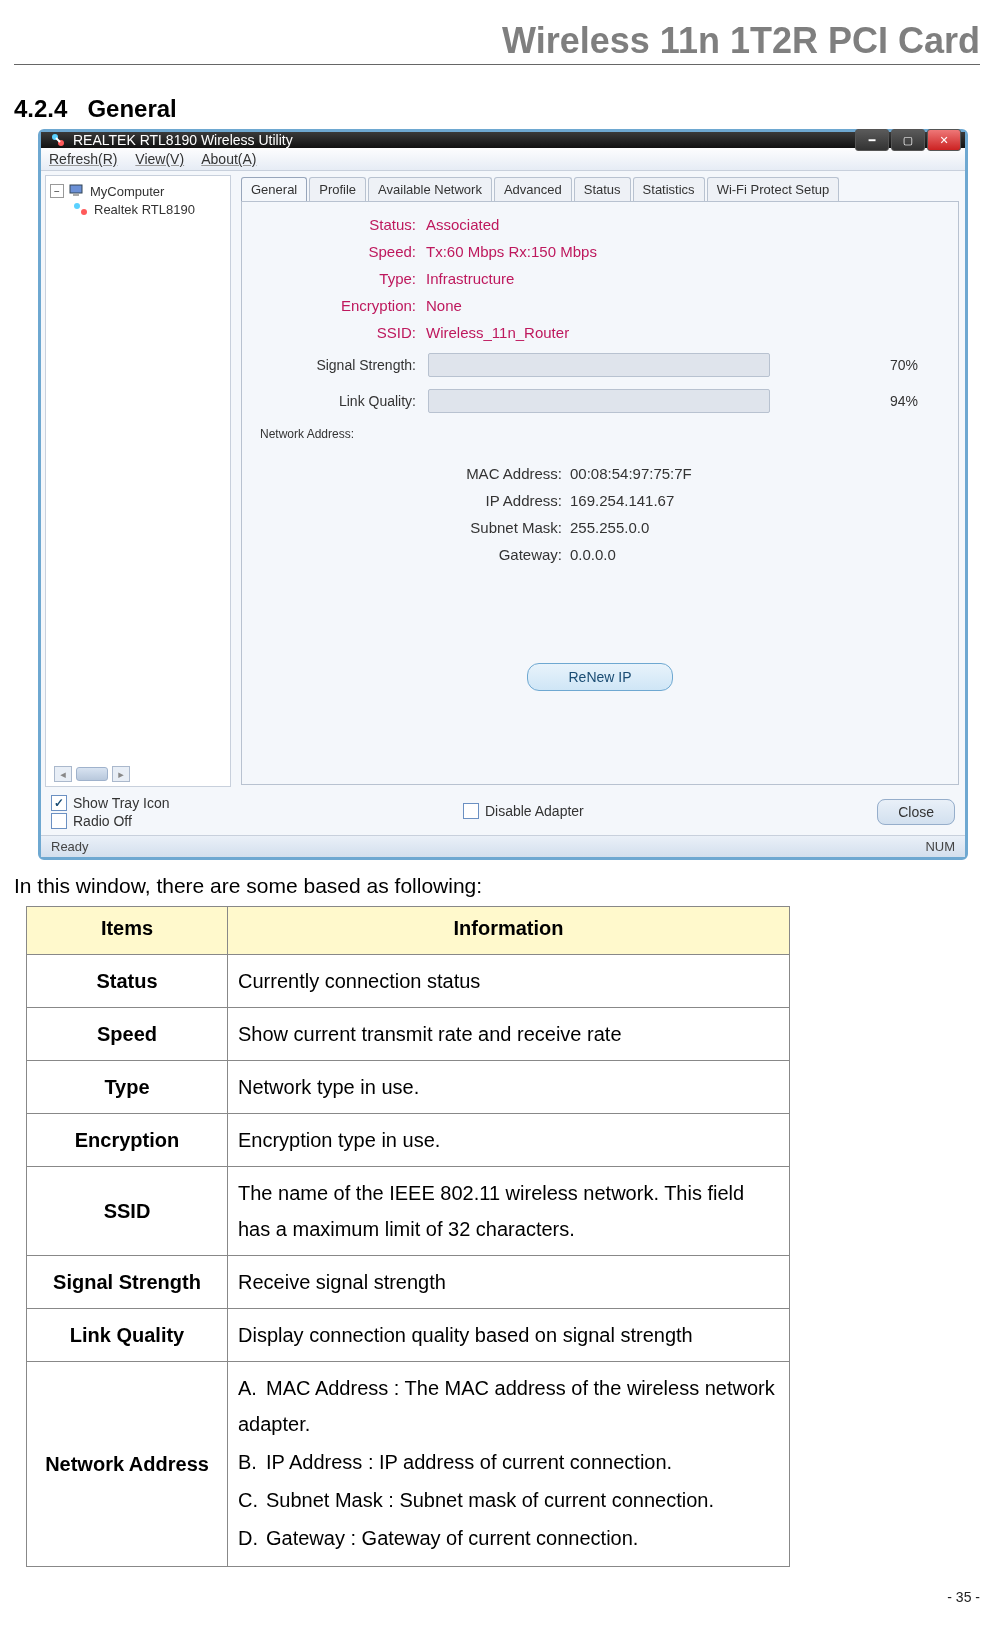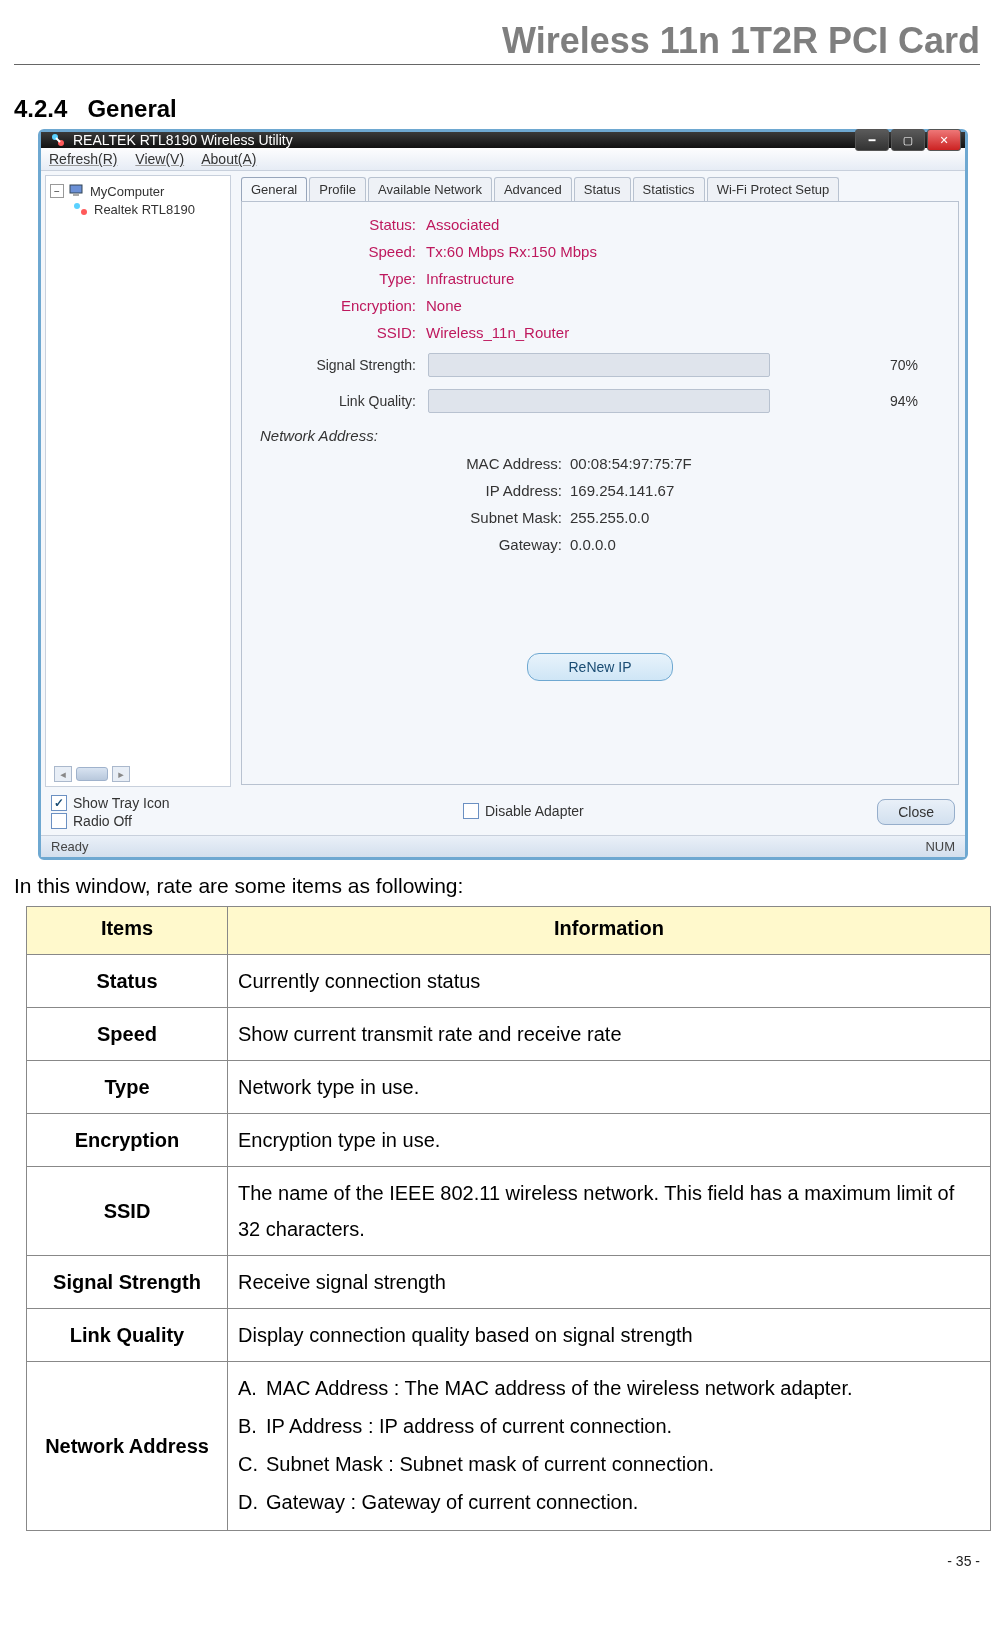--- a/index.html
+++ b/index.html
@@ -29,37 +29,37 @@
   .tab { padding:4px 9px; font-size:13px; border:1px solid #b8c2d0; border-bottom:none; background:#eef1f6; border-top-left-radius:3px; border-top-right-radius:3px; margin-right:2px; color:#333;}
   .tab.active { background:#f4f7fb; font-weight:400; border-color:#98a6bb; }
   .tabbody { flex:1; border:1px solid #b8c2d0; margin:0 6px 6px 6px; padding:14px 18px 8px 18px; background:#f4f7fb; border-top-left-radius:0;}
   .kv { display:grid; grid-template-columns: 160px 1fr; row-gap:10px; column-gap:6px; font-size:15px; color:#be185d;}
   .kv .k { text-align:right; padding-right:4px; }
   .bar-row { display:grid; grid-template-columns: 160px 1fr 50px; align-items:center; gap:8px; margin-top:12px;}
   .bar-row .k { text-align:right; padding-right:4px;}
   .bar-outer { height:22px; background:#dfe4ec; border:1px solid #b8c2d0; position:relative; border-radius:2px; overflow:hidden; width:340px;}
   .bar-inner { height:100%; background: linear-gradient(#6bd65a,#2aa51e); }
   .na-sec { margin-top:14px;}
-  .na-title { font-size:15px; margin-bottom:11px;font-style:italic;}
+  .na-title { font-size:12px; margin-bottom:24px;}
   .na-kv { display:grid; grid-template-columns: 220px 1fr; row-gap:10px; margin-left:90px; font-size:15px;}
   .na-kv .k { text-align:right; padding-right:8px;}
   .renew-wrap { text-align:center; margin-top:100px; }
   .renew { display:inline-block; padding:5px 40px; border:1px solid #6ea8d1; border-radius:12px; background:linear-gradient(#e8f3fb,#cfe6f6); color:#1a4c73; font-size:14px;}
   .tree-scroll { position:absolute; bottom:4px; left:8px; display:flex; align-items:center; gap:4px; font-size:11px; color:#888;}
   .tree-scroll .thumb { width:30px; height:12px; background: linear-gradient(#d8e3f1,#b8c8dc); border:1px solid #9fb2cc; border-radius:3px;}
   .tree-scroll .arrow { width:16px; height:14px; border:1px solid #aab8cc; background:#e8eef6; display:inline-flex; align-items:center; justify-content:center;}
   .opts { display:flex; align-items:center; justify-content:space-between; padding:4px 10px 6px 10px; background:#f4f7fb;}
   .opts-left { display:flex; flex-direction:column; gap:2px;}
   .opts-mid { flex:1; text-align:center;}
   .chk { display:inline-flex; align-items:center; gap:6px; font-size:14px;}
   .box { width:14px; height:14px; border:1px solid #6b90c2; background:#fff; display:inline-flex; align-items:center; justify-content:center; color:#1a4c73; font-size:12px; font-weight:bold;}
   .closebtn { padding:4px 20px; border:1px solid #96aecb; background:linear-gradient(#e9f0f8,#d2e0ef); border-radius:8px; font-size:14px;}
   .statusbar { background: linear-gradient(#eaf0f8,#d3dfed); border-top:1px solid #c8d0dc; padding:3px 10px; display:flex; justify-content:space-between; font-size:13px; color:#444;}
   .body-text { font-size:21px; margin: 14px 0 8px 0; }
-  table.info { border-collapse: collapse; width: 965px; margin: 2px 0 0 12px; font-size:20px; }
+  table.info { border-collapse: collapse; width: 764px; margin: 2px 0 0 12px; font-size:20px; }
   table.info td, table.info th { border:1px solid #888; padding: 8px 10px; vertical-align:top; }
   table.info th { background:#fff9cc; text-align:center; font-weight:bold; padding-top:10px; padding-bottom:14px; }
   table.info td.key { text-align:center; font-weight:bold; vertical-align:middle; width:180px; background:#fff; }
   table.info td.val { line-height:1.8; }
   .na-list { margin:0; padding-left:0; list-style:none;}
   .na-list li { margin:0 0 2px 0;}
   .li-letter { display:inline-block; width:28px; }
   .page-num { text-align:right; font-size:14px; margin-top:22px; color:#222;}
   .underline { text-decoration:underline; text-decoration-color:#999; }
 </style>
@@ -199,21 +199,21 @@
       <span class="closebtn">Close</span>
     </div>
   </div>
   <div class="statusbar">
     <span>Ready</span>
     <span>NUM</span>
   </div>
 </div>
 </div>
 
-<div class="body-text">In this window, rate are some items as following:</div>
+<div class="body-text">In this window, there are some based as following:</div>
 
 <table class="info">
   <tbody>
       <tr>
     <th>Items</th>
     <th>Information</th>
   </tr>
   <tr>
     <td class="key">Status</td>
     <td class="val">Currently connection status</td>

